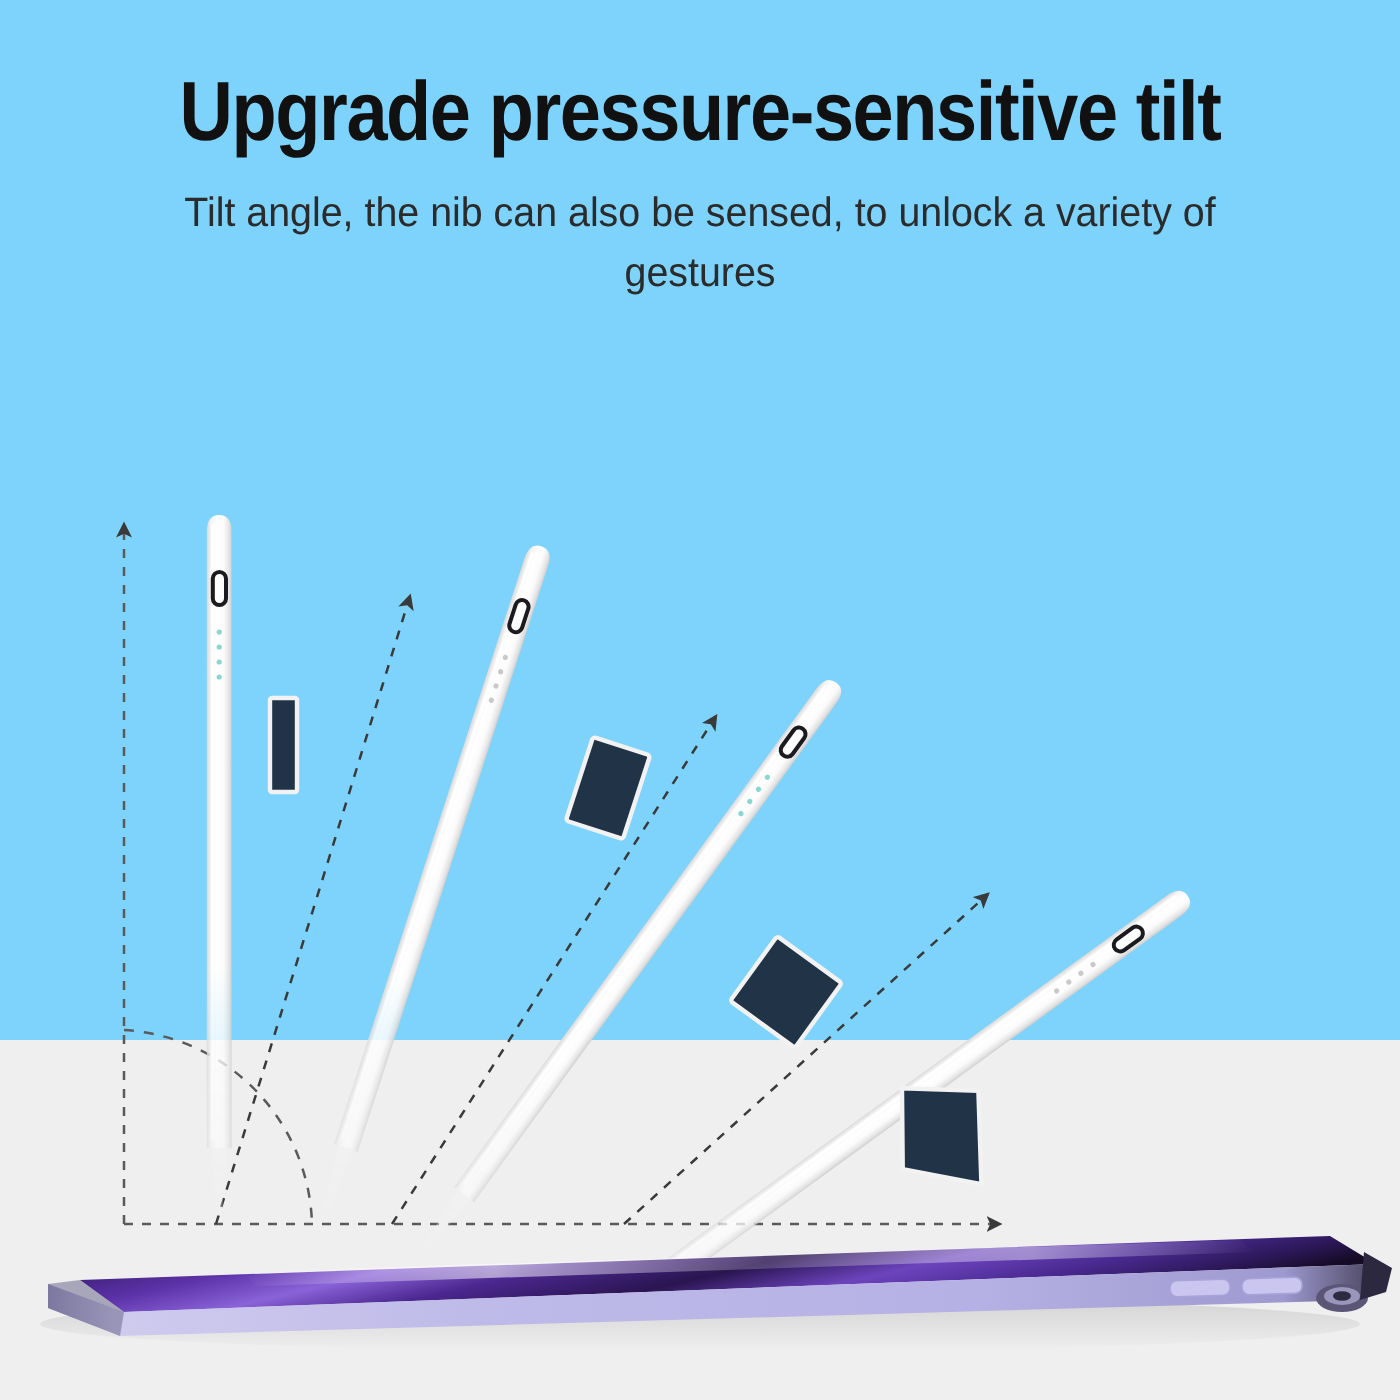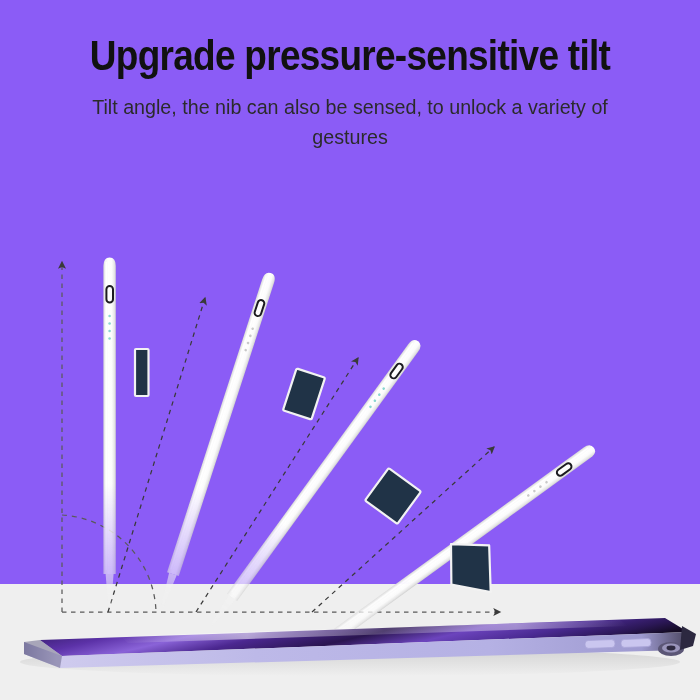--- a/index.html
+++ b/index.html
@@ -8,22 +8,22 @@
     margin: 0; padding: 0;
     width: 700px; height: 700px;
     overflow: hidden;
     background: #efefef;
     font-family: "Liberation Sans", sans-serif;
   }
 
   #page {
     position: relative;
     width: 700px;
-    height: 584px;
-    background: #8b5cf6;
+    height: 520px;
+    background: #7dd3fc;
   }
 
   
   #header {
     position: absolute;
     left: 0; top: 0;
     width: 700px;
     text-align: center;
   }
   #title {

